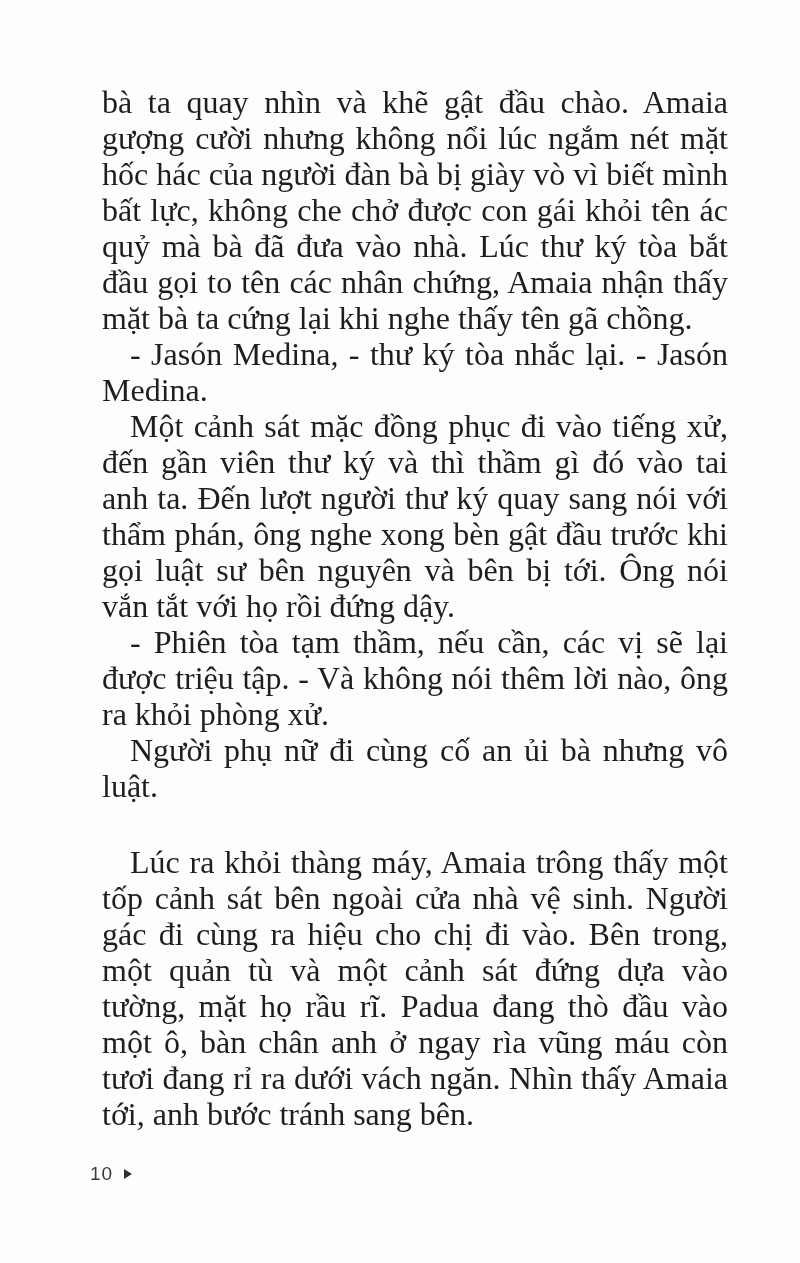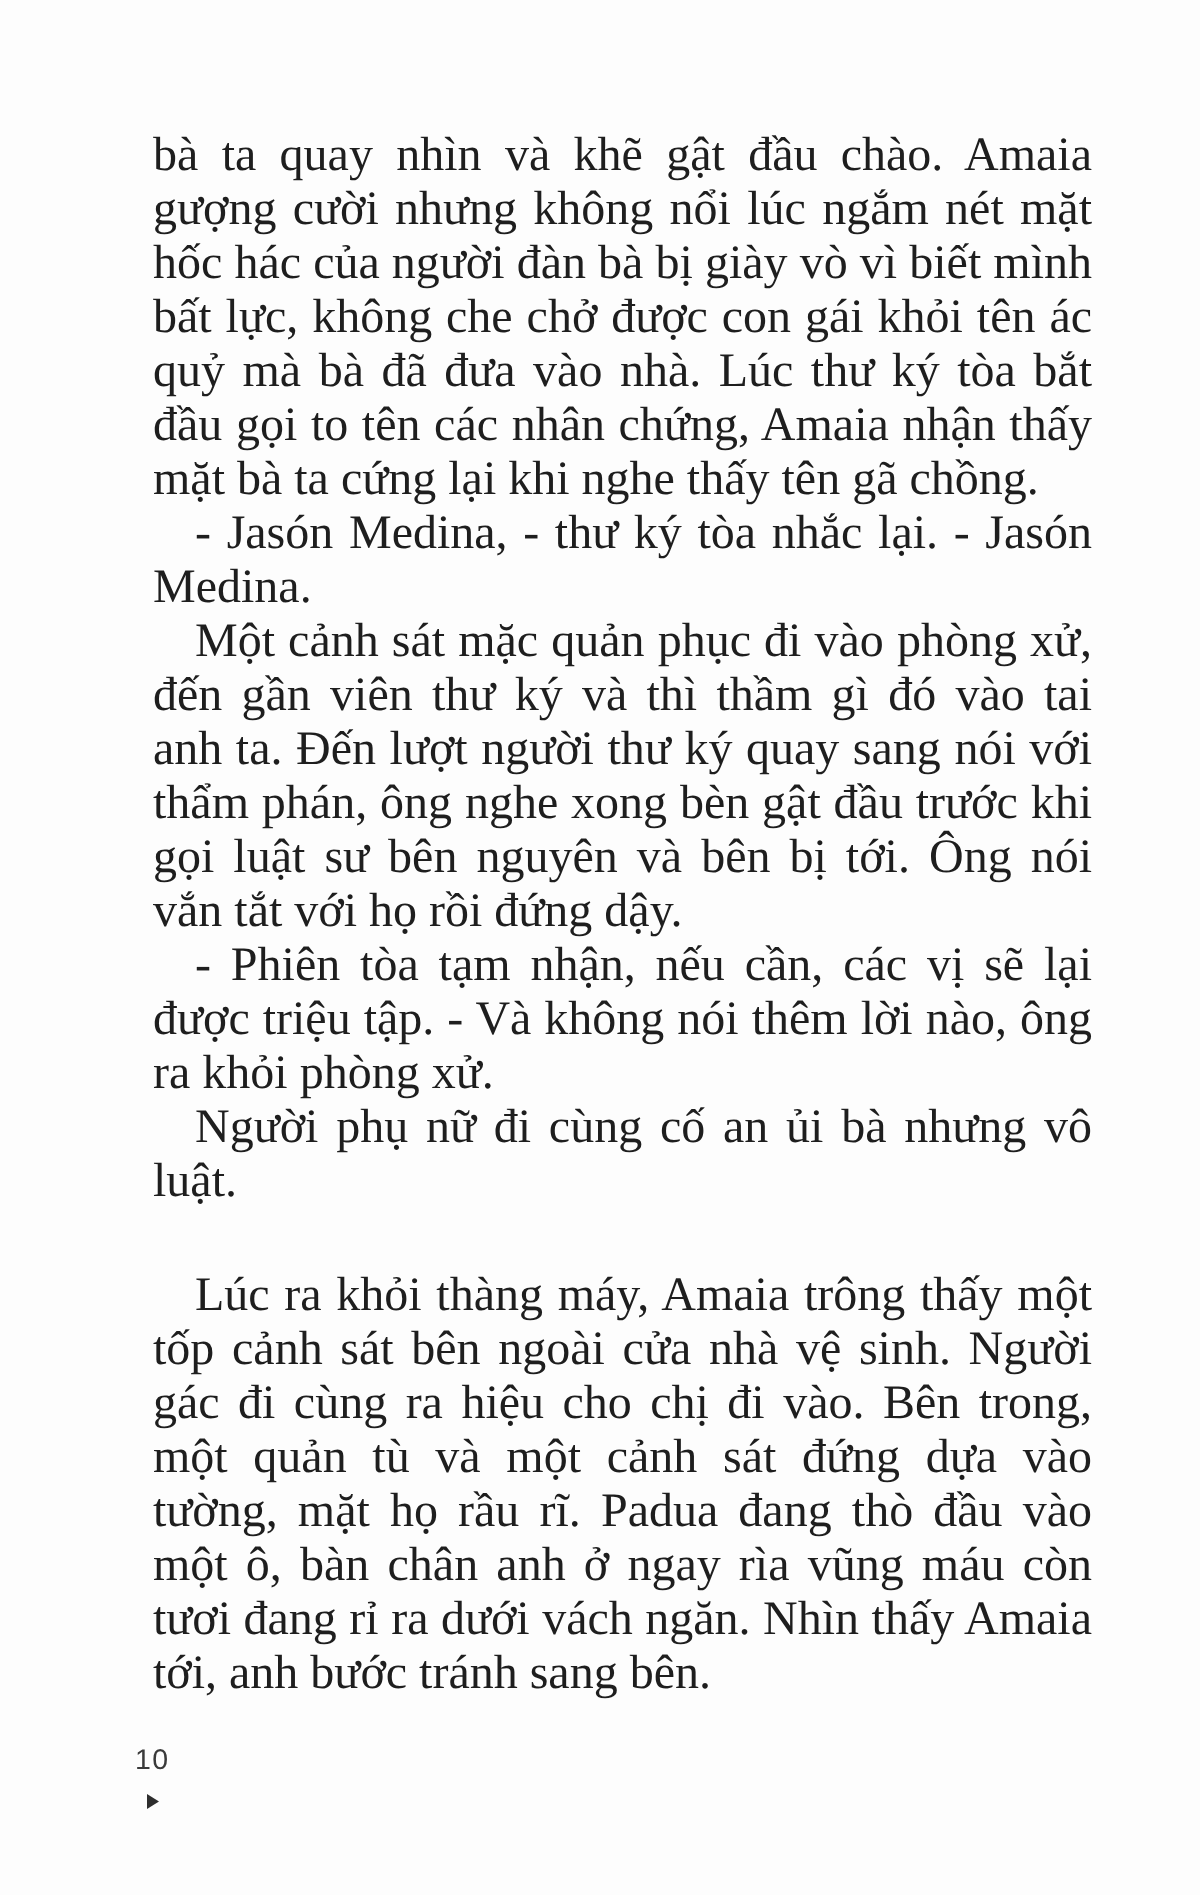--- a/index.html
+++ b/index.html
@@ -38,21 +38,20 @@
   }
   .footer {
     position: absolute;
     left: 90px;
     top: 1163px;
     display: flex;
     align-items: center;
     gap: 11px;
     font-family: "Liberation Sans", sans-serif;
     color: #3a3a3a;
-    flex-direction: column;
   }
   .page-number {
     font-size: 19px;
     letter-spacing: 1px;
   }
   .triangle-right {
     width: 0;
     height: 0;
     border-top: 5px solid transparent;
     border-bottom: 5px solid transparent;
@@ -65,22 +64,22 @@
   }
 </style>
 </head>
 <body>
 
 <div class="page">
 
   <div class="text-block">
     <p class="no-indent">bà ta quay nhìn và khẽ gật đầu chào. Amaia gượng cười nhưng không nổi lúc ngắm nét mặt hốc hác của người đàn bà bị giày vò vì biết mình bất lực, không che chở được con gái khỏi tên ác quỷ mà bà đã đưa vào nhà. Lúc thư ký tòa bắt đầu gọi to tên các nhân chứng, Amaia nhận thấy mặt bà ta cứng lại khi nghe thấy tên gã chồng.</p>
     <p>- Jasón Medina, - thư ký tòa nhắc lại. - Jasón Medina.</p>
-    <p>Một cảnh sát mặc quản phục đi vào phòng xử, đến gần viên thư ký và thì thầm gì đó vào tai anh ta. Đến lượt người thư ký quay sang nói với thẩm phán, ông nghe xong bèn gật đầu trước khi gọi luật sư bên nguyên và bên bị tới. Ông nói vắn tắt với họ rồi đứng dậy.</p>
-    <p>- Phiên tòa tạm nhận, nếu cần, các vị sẽ lại được triệu tập. - Và không nói thêm lời nào, ông ra khỏi phòng xử.</p>
+    <p>Một cảnh sát mặc đồng phục đi vào tiếng xử, đến gần viên thư ký và thì thầm gì đó vào tai anh ta. Đến lượt người thư ký quay sang nói với thẩm phán, ông nghe xong bèn gật đầu trước khi gọi luật sư bên nguyên và bên bị tới. Ông nói vắn tắt với họ rồi đứng dậy.</p>
+    <p>- Phiên tòa tạm thầm, nếu cần, các vị sẽ lại được triệu tập. - Và không nói thêm lời nào, ông ra khỏi phòng xử.</p>
     <p>Người phụ nữ đi cùng cố an ủi bà nhưng vô luật.</p>
     <p class="section-start">Lúc ra khỏi thàng máy, Amaia trông thấy một tốp cảnh sát bên ngoài cửa nhà vệ sinh. Người gác đi cùng ra hiệu cho chị đi vào. Bên trong, một quản tù và một cảnh sát đứng dựa vào tường, mặt họ rầu rĩ. Padua đang thò đầu vào một ô, bàn chân anh ở ngay rìa vũng máu còn tươi đang rỉ ra dưới vách ngăn. Nhìn thấy Amaia tới, anh bước tránh sang bên.</p>
   </div>
 
   <div class="footer">
     <span class="page-number">10</span>
     <span class="triangle-right"></span>
   </div>
 
 </div>

